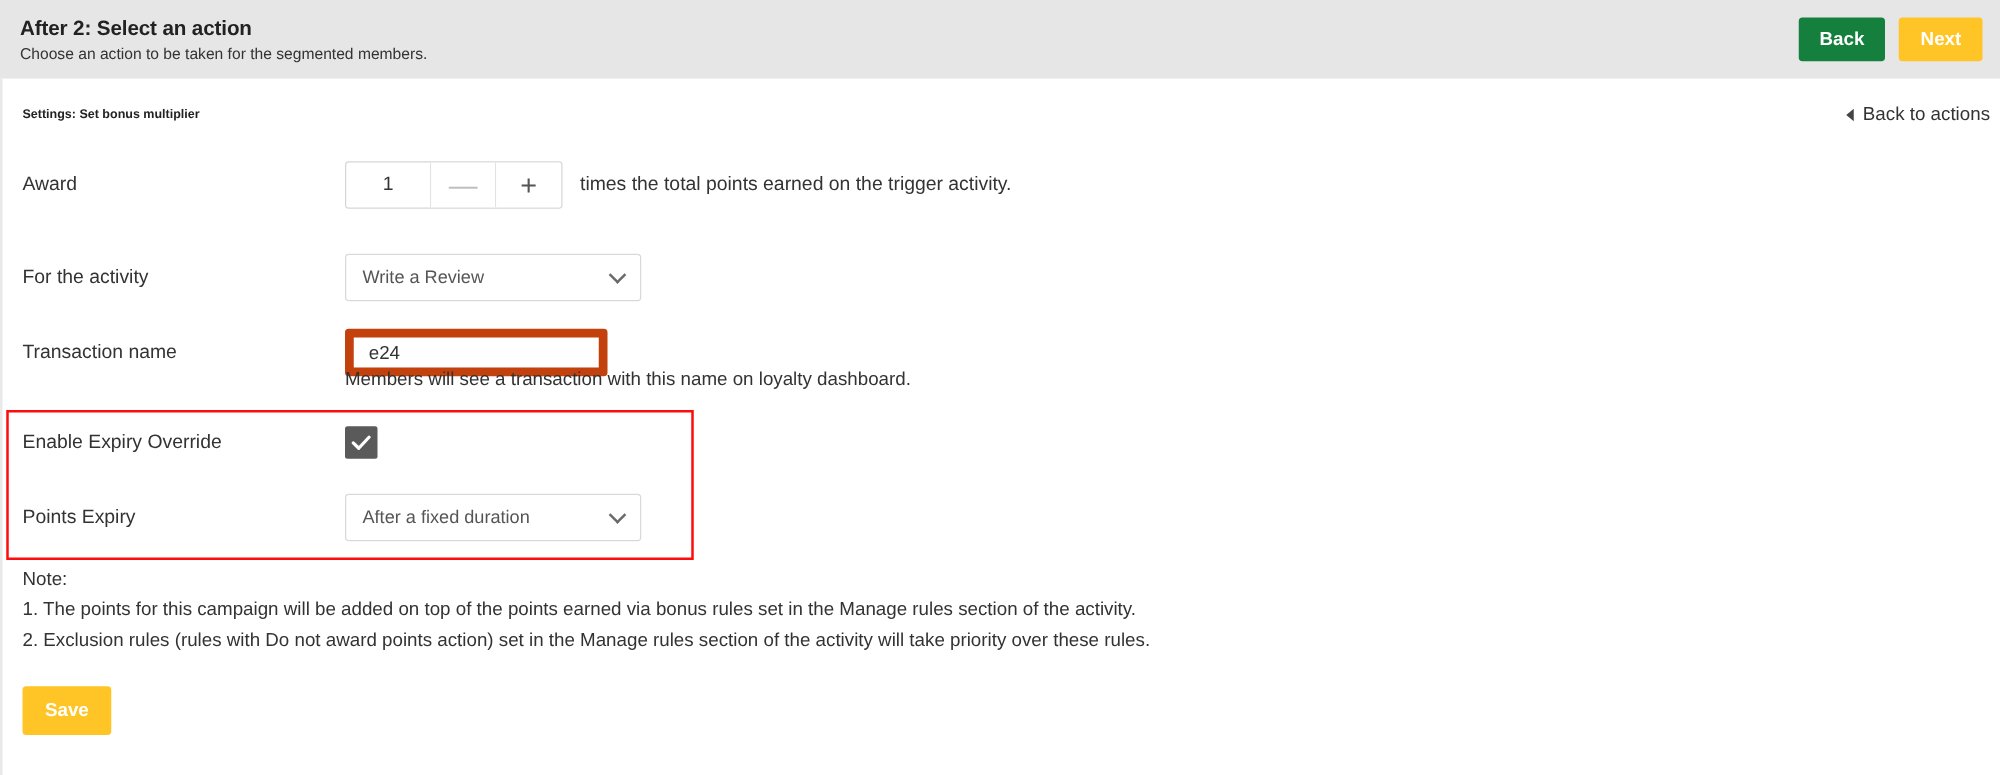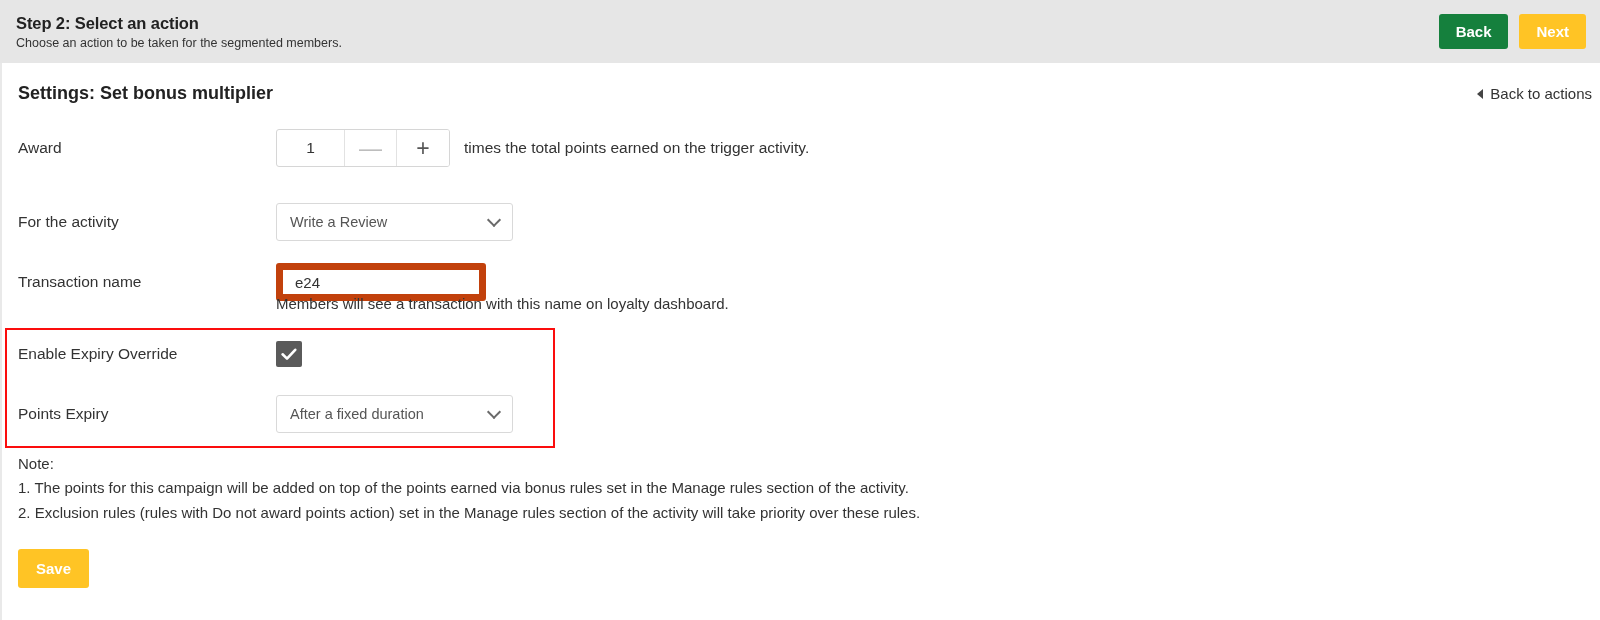--- a/index.html
+++ b/index.html
@@ -68,21 +68,21 @@
   .section-head-row {
     position: absolute;
     left: 0; top: 20px;
     width: 100%;
     display: flex;
     align-items: center;
     justify-content: space-between;
     padding: 0 8px 0 16px;
   }
   .section-title {
-    font-size: 18px;
+    font-size: 10px;
     font-weight: bold;
     color: #222222;
   }
   .back-to-actions {
     display: flex;
     align-items: center;
     gap: 7px;
     color: #333333;
     font-size: 15px;
     cursor: pointer;
@@ -246,21 +246,21 @@
     padding: 11px 18px;
     cursor: pointer;
     font-family: "Liberation Sans", sans-serif;
   }
 </style>
 </head>
 <body>
 
 <div class="step-header">
   <div class="step-header-texts">
-    <div class="step-title">Step 2: Select an action</div>
+    <div class="step-title">After 2: Select an action</div>
     <div class="step-subtitle">Choose an action to be taken for the segmented members.</div>
   </div>
   <div class="step-header-buttons">
     <button class="btn btn-back">Back</button>
     <button class="btn btn-next">Next</button>
   </div>
 </div>
 
 <div class="content">
 

